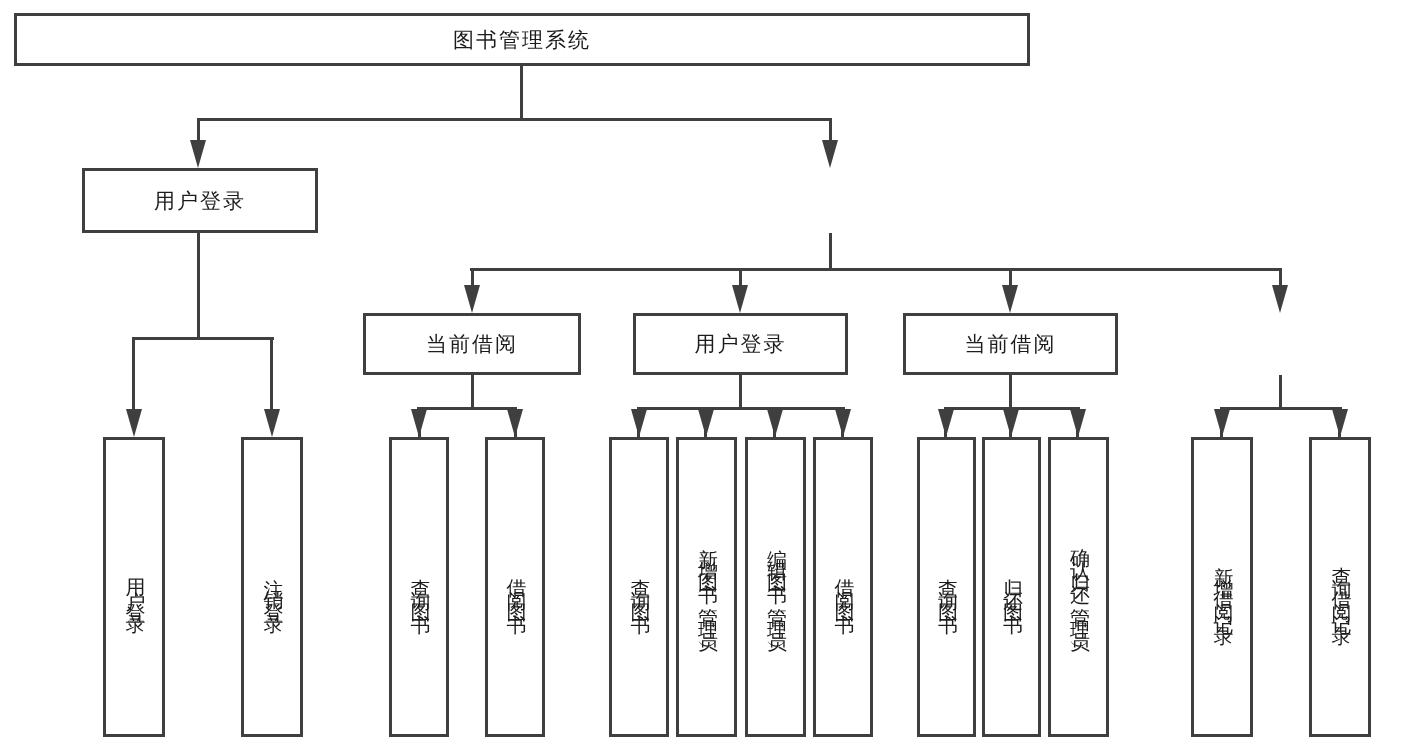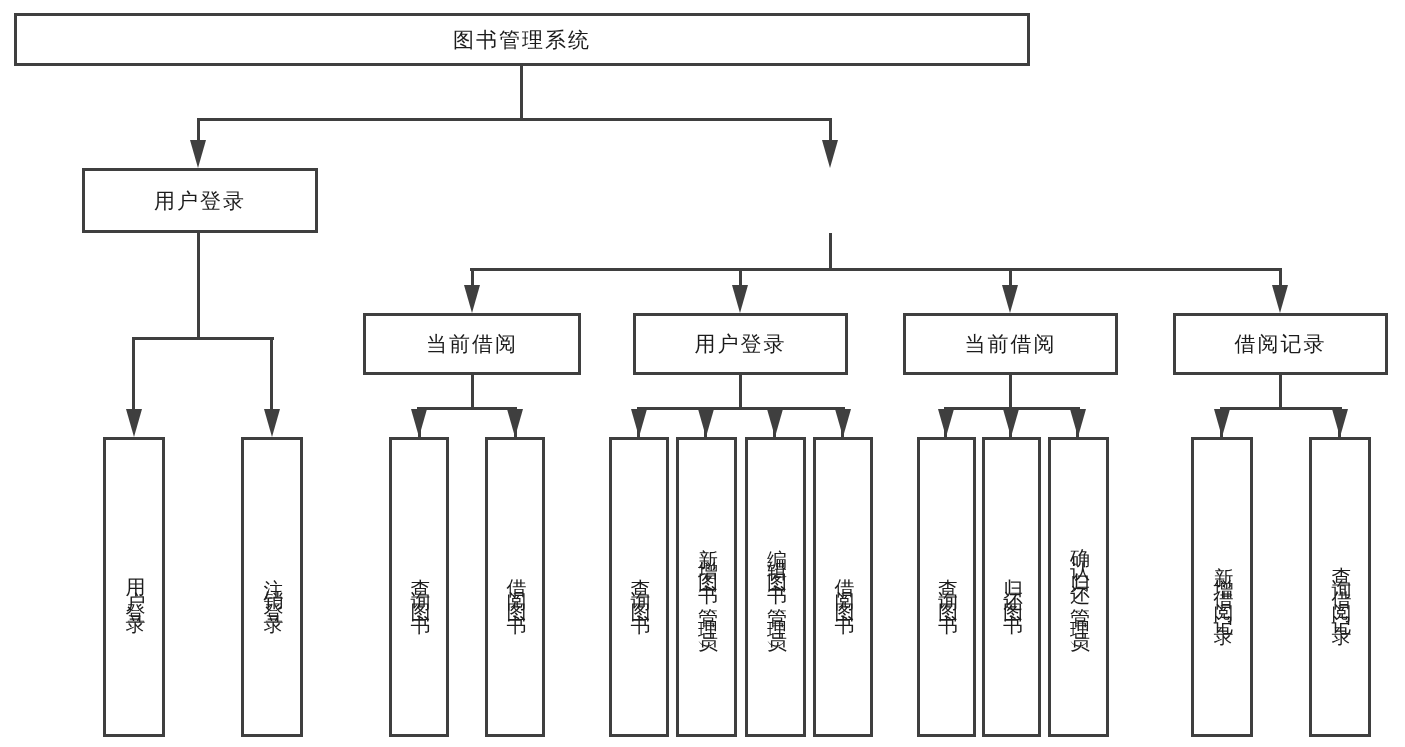--- a/index.html
+++ b/index.html
@@ -40,23 +40,20 @@
   </div>
 
   <div class="box" style="left:363px;top:313px;width:218px;height:62px">
     <span class="hlabel">当前借阅</span>
   </div>
   <div class="box" style="left:633px;top:313px;width:215px;height:62px">
     <span class="hlabel">用户登录</span>
   </div>
   <div class="box" style="left:903px;top:313px;width:215px;height:62px">
     <span class="hlabel">当前借阅</span>
-  </div>
-  <div class="box" style="left:1173px;top:313px;width:215px;height:62px">
-    <span class="hlabel">借阅记录</span>
   </div>
 
   <div class="box leaf" style="left:103px;width:62px">
     <span class="vtext">用户登录</span>
   </div>
   <div class="box leaf" style="left:241px;width:62px">
     <span class="vtext">注销登录</span>
   </div>
 
   <div class="box leaf" style="left:389px;width:60px">

